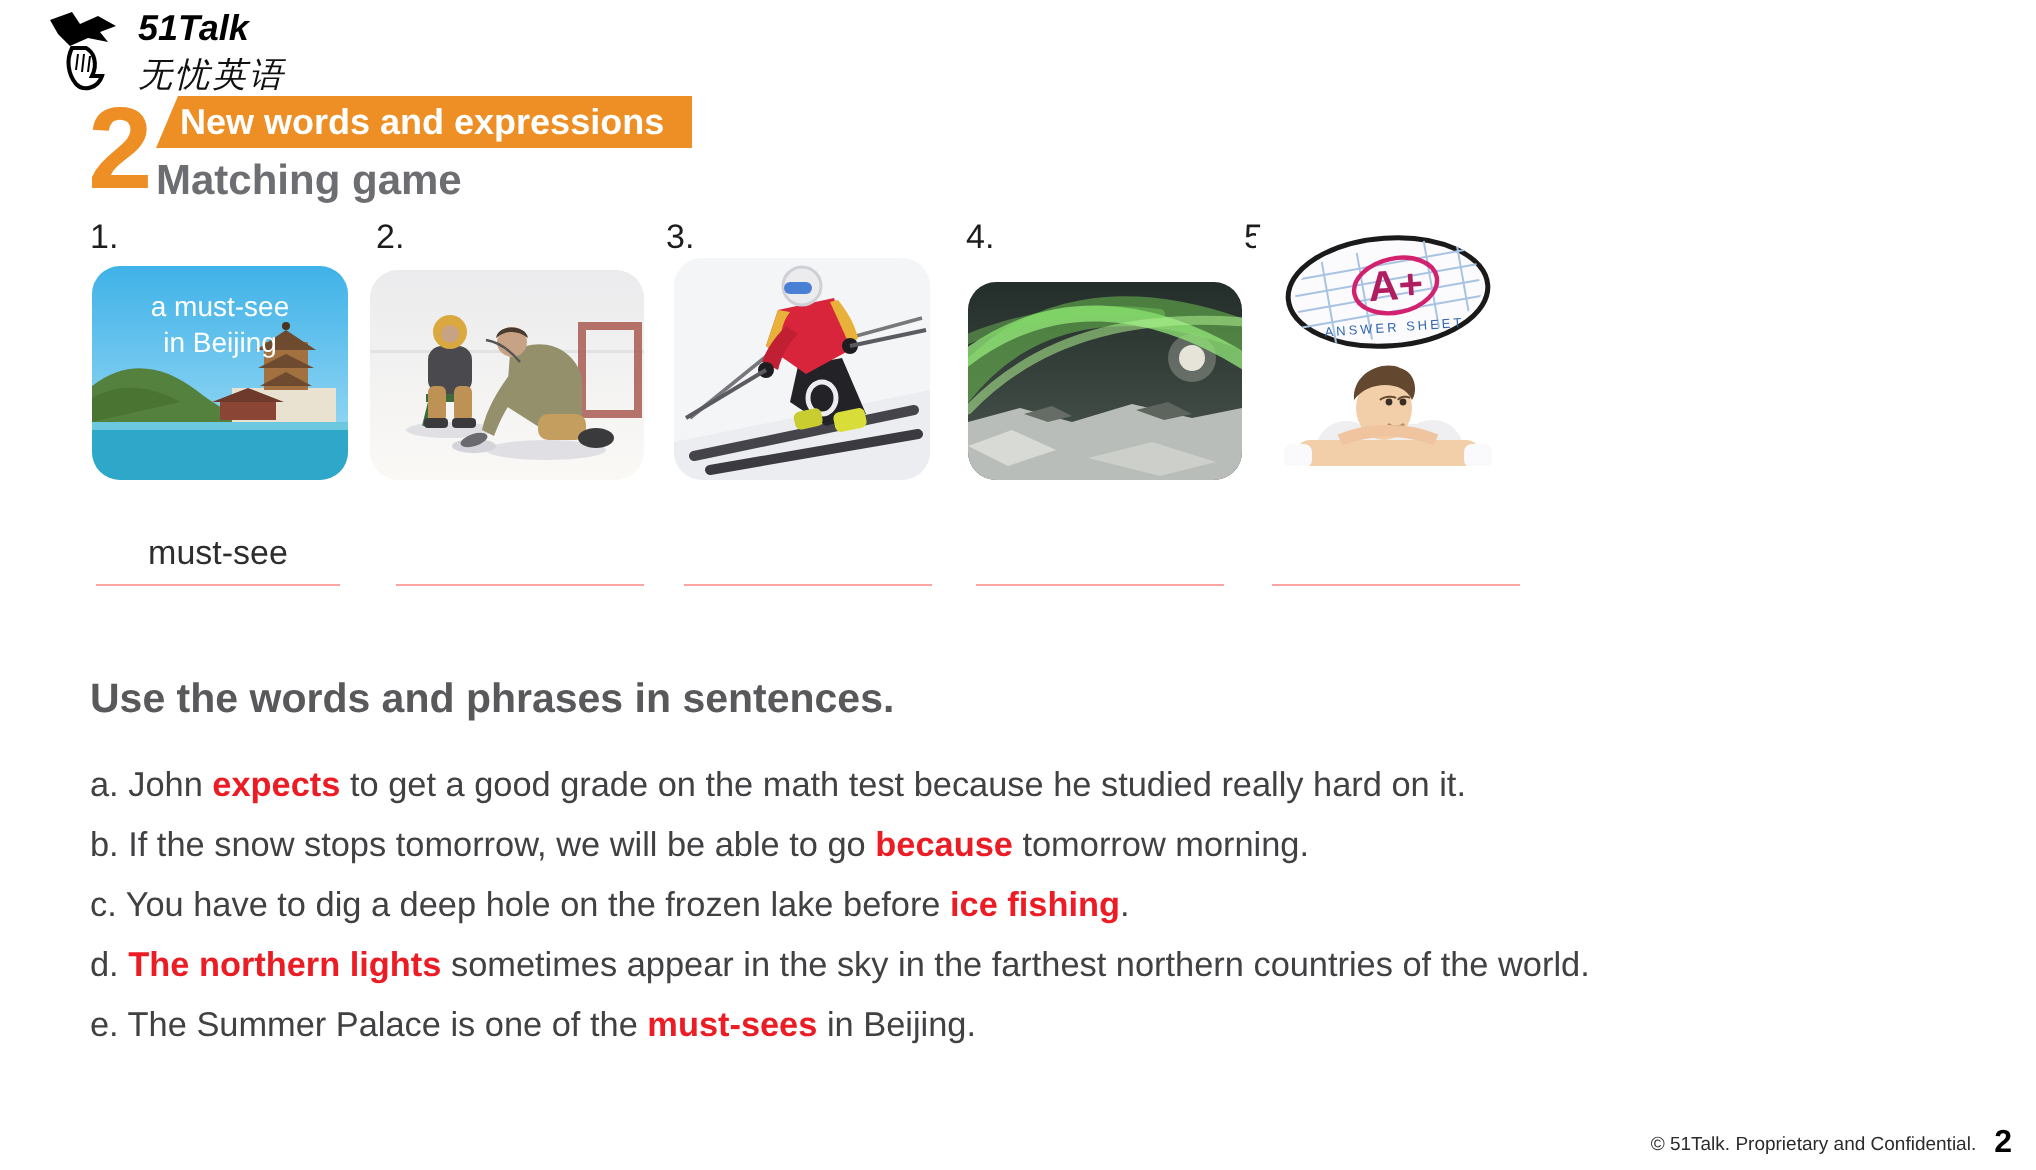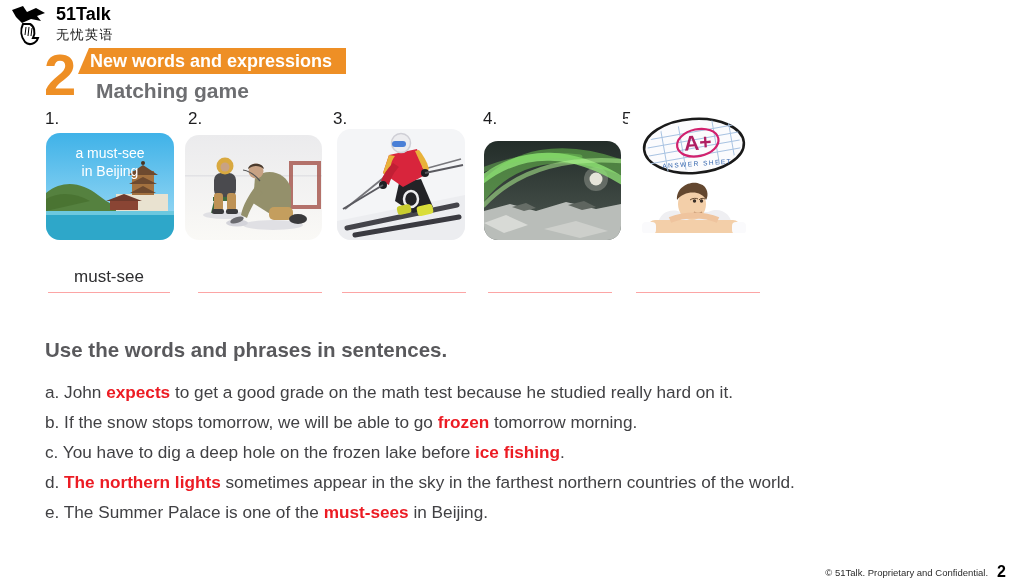--- a/index.html
+++ b/index.html
@@ -1,32 +1,32 @@
 <!DOCTYPE html>
 <html style="--accent: #EE8F25; --red: #EC1C24; --gray: #6D6E71;"><head>
 <meta charset="utf-8">
 <style>
   html,body{margin:0;padding:0;background:#fff;}
   .page{position:relative;width:1018px;height:585px;background:#fff;overflow:hidden;
         font-family:"Liberation Sans",sans-serif;color:#3E3E40;}
 
   
-  .logo{position:absolute;left:10px;top:5px;display:flex;align-items:flex-start;gap:6px;}
+  .logo{position:absolute;left:23px;top:5px;display:flex;align-items:flex-start;gap:6px;font-style:italic;}
   .logo-title{font-size:18px;font-weight:bold;color:#000;line-height:1.05;}
-  .logo-sub{font-size:13px;color:#111;letter-spacing:1.5px;margin-top:2px;}
+  .logo-sub{font-size:17px;color:#111;letter-spacing:1.5px;margin-top:2px;}
 
   
   .sec-num{position:absolute;left:44px;top:47px;font-size:58px;font-weight:800;line-height:0.95;
            color:var(--accent,#EE8F25);z-index:2;
            text-shadow:-3px 0 0 #fff,3px 0 0 #fff,0 -3px 0 #fff,0 3px 0 #fff,
                        -2px -2px 0 #fff,2px 2px 0 #fff,-2px 2px 0 #fff,2px -2px 0 #fff;}
   .banner{position:absolute;left:78px;top:48px;height:26px;background:var(--accent,#EE8F25);
           color:#fff;font-weight:bold;font-size:18px;line-height:26px;padding:0 14px 0 12px;
           clip-path:polygon(11px 0,100% 0,100% 100%,0 100%);z-index:1;white-space:nowrap;}
-  .sec-sub{position:absolute;left:96px;top:79px;font-size:21px;font-weight:bold;color:var(--gray,#6D6E71);}
+  .sec-sub{position:absolute;left:78px;top:79px;font-size:21px;font-weight:bold;color:var(--gray,#6D6E71);}
 
   
   .item-num{position:absolute;top:109px;font-size:17px;color:#1D1D1F;}
 
   
   .fig{position:absolute;border-radius:14px;overflow:hidden;}
   .fig svg{display:block;}
   #fig1{left:46px;top:133px;width:128px;height:107px;text-align:right;}
   #fig2{left:185px;top:135px;width:137px;height:105px;}
   #fig3{left:337px;top:129px;width:128px;height:111px;}
@@ -230,21 +230,21 @@
       <div class="blank" style="left: 198px; width: 124px;"><span></span></div>
       <div class="blank" style="left: 342px; width: 124px;"><span></span></div>
       <div class="blank" style="left: 488px; width: 124px;"><span></span></div>
       <div class="blank" style="left: 636px; width: 124px;"><span></span></div>
     </div>
 
 
   <div class="ex-heading">Use the words and phrases in sentences.</div>
   <div class="sentences">
       <div class="sentence"><span>a. John </span><span class="hl">expects</span><span> to get a good grade on the math test because he studied really hard on it.</span></div>
-      <div class="sentence"><span>b. If the snow stops tomorrow, we will be able to go </span><span class="hl">frozen</span><span> tomorrow morning.</span></div>
+      <div class="sentence"><span>b. If the snow stops tomorrow, we will be able to go </span><span class="hl">because</span><span> tomorrow morning.</span></div>
       <div class="sentence"><span>c. You have to dig a deep hole on the frozen lake before </span><span class="hl">ice fishing</span><span>.</span></div>
       <div class="sentence"><span>d. </span><span class="hl">The northern lights</span><span> sometimes appear in the sky in the farthest northern countries of the world.</span></div>
       <div class="sentence"><span>e. The Summer Palace is one of the </span><span class="hl">must-sees</span><span> in Beijing.</span></div>
     </div>
 
   <div class="footer">
     <span class="copyright">© 51Talk. Proprietary and Confidential.</span>
     <span class="page-num">2</span>
   </div>
 

